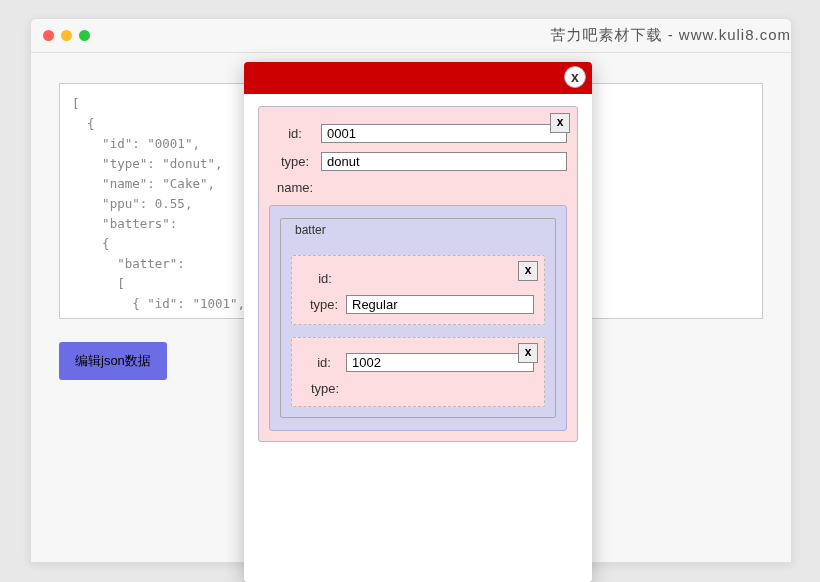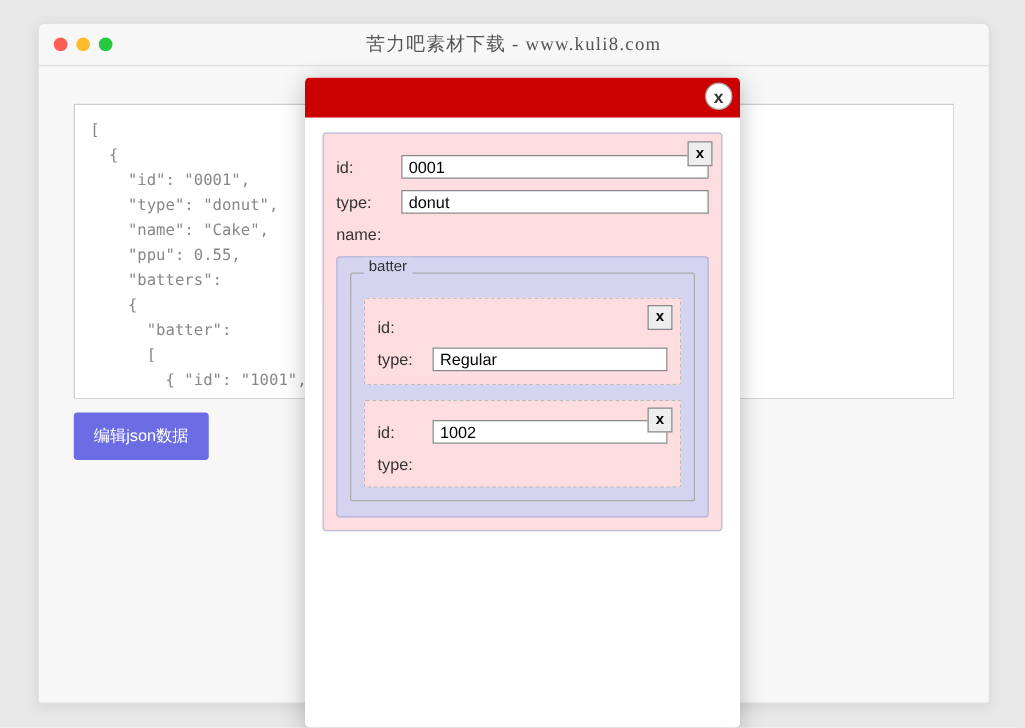--- a/index.html
+++ b/index.html
@@ -32,45 +32,45 @@
   position: relative;
 }
 .dots { display: flex; gap: 7px; }
 .dot { width: 11px; height: 11px; border-radius: 50%; }
 .dot.r { background: #ff5f56; }
 .dot.y { background: #ffbd2e; }
 .dot.g { background: #27c93f; }
 .title {
   position: absolute;
   left: 0; right: 0;
-  text-align: center;
+  text-align: right;
   color: #555;
   font-size: 15px;
-  font-family: Liberation Serif, serif;
+  font-family: Liberation Sans, sans-serif;
   letter-spacing: 1px;
 }
 .content { padding: 30px 28px; }
 .json-area {
   width: 100%;
   height: 236px;
   border: 1px solid #ccc;
   background: #fff;
   color: #888;
   font-family: monospace;
   font-size: 12.5px;
   padding: 10px 12px;
   line-height: 1.6;
   resize: none;
   white-space: pre;
   overflow: auto;
 }
 .edit-btn {
-  margin-top: 8px;
+  margin-top: 20px;
   background: #6c6ce5;
-  color: #ffffff;
+  color: #000000;
   border: none;
   padding: 10px 16px;
   font-size: 13px;
   border-radius: 3px;
   cursor: pointer;
 }
 
 
 .modal {
   position: absolute;
@@ -133,41 +133,42 @@
 .row {
   display: flex;
   align-items: center;
   margin-top: 9px;
 }
 .row:first-of-type { margin-top: 20px; }
 .row label {
   width: 52px;
   color: #333;
   font-size: 13px;
+  text-align: center;
 }
 .row input {
   flex: 1;
   border: 1px solid #888;
   height: 19px;
   padding: 2px 5px;
   font-size: 13px;
   background: #fff;
 }
 .nested {
   margin-top: 10px;
   border: 1px solid #b0b0d8;
   background: #d4d4f0;
   border-radius: 3px;
   padding: 4px 10px 12px 10px;
 }
 .fieldset {
   margin-top: 8px;
   border: 1px solid #aaa;
   border-radius: 2px;
-  padding: 0 10px 10px 10px;
+  padding: 17px 10px 10px 10px;
   background: #d4d4f0;
 }
 .fieldset .legend {
   font-size: 12px;
   color: #333;
   background: #d4d4f0;
   display: inline-block;
   position: relative;
   top: -14px;
   padding: 0 4px;

